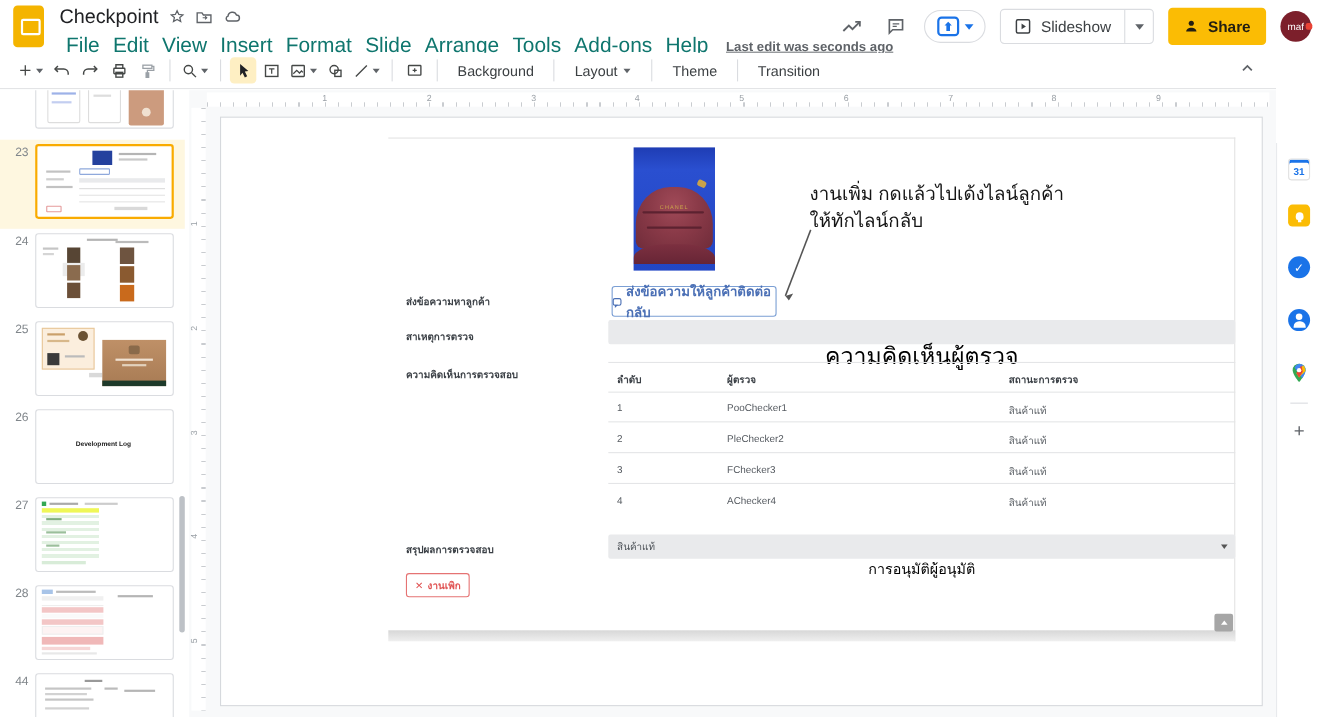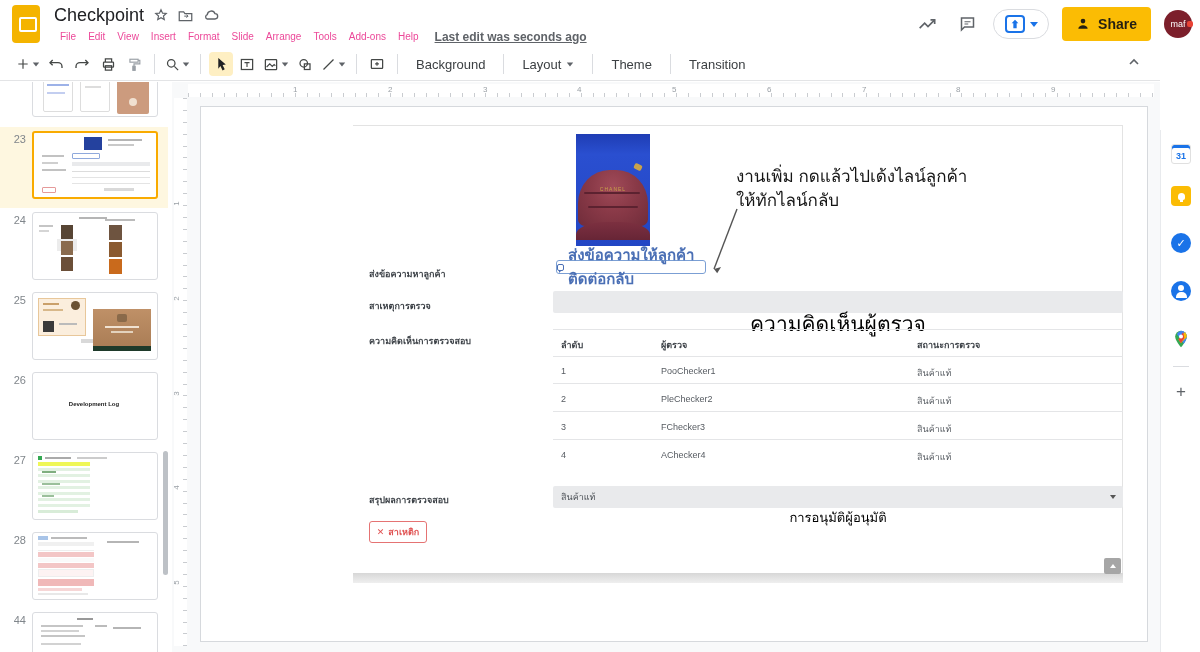--- a/index.html
+++ b/index.html
@@ -8,21 +8,21 @@
 
   
   .topbar { position:absolute; top:0; left:0; width:1200px; height:48px; background:#fff; }
   .slides-logo { position:absolute; left:12px; top:5px; width:28px; height:38px; background:#f4b400; border-radius:4px; }
   .slides-logo::after { content:""; position:absolute; left:7px; top:12px; width:14px; height:11px; border:2.5px solid #fff; border-radius:2px; }
   .title-block { position:absolute; left:54px; top:3px; }
   .title-row { display:flex; align-items:center; gap:10px; height:24px; }
   .doc-title { font-size:18px; color:#202124; }
   .tb-mini-icon { color:#5f6368; font-size:14px; line-height:1; display:flex; align-items:center; }
   .menu-row { display:flex; align-items:center; margin-top:2px; }
-  .menu-item { font-size:10px; color:#ec4899; padding:2px 6px; border-radius:3px; cursor:default; }
+  .menu-item { font-size:19px; color:#0f766e; padding:2px 6px; border-radius:3px; cursor:default; }
   .last-edit { font-size:12px; color:#5f6368; text-decoration:underline; margin-left:10px;font-weight:bold; }
   .topbar-right { position:absolute; right:8px; top:0; height:48px; display:flex; align-items:center; gap:13px; }
   .icon-btn { width:26px; height:26px; display:flex; align-items:center; justify-content:center; }
   .present-pill { width:56px; height:30px; border:1px solid #dadce0; border-radius:16px; display:flex; align-items:center; justify-content:center; gap:5px; background:#fff; }
   .present-box { width:20px; height:18px; border:2px solid #1a73e8; border-radius:4px; display:flex; align-items:center; justify-content:center; }
   .caret-dn { width:0; height:0; border-left:4px solid transparent; border-right:4px solid transparent; border-top:5px solid #1a73e8; }
   .caret-dn.gray { border-top-color:#5f6368; }
   .slideshow-btn { height:32px; border:1px solid #dadce0; border-radius:4px; display:flex; align-items:stretch; background:#fff; }
   .ss-main { display:flex; align-items:center; gap:8px; padding:0 12px; font-size:14px; color:#3c4043; }
   .ss-caret { width:26px; display:flex; align-items:center; justify-content:center; border-left:1px solid #dadce0; }
@@ -76,21 +76,21 @@
   .bag-body { position:absolute; left:2px; top:36px; width:70px; height:56px; background:radial-gradient(ellipse at 50% 30%,#a04a58 0%,#8a3a48 45%,#702c3a 100%); border-radius:45% 45% 10% 10% / 60% 60% 12% 12%; }
   .bag-slit { position:absolute; left:8px; width:56px; height:2px; background:#5c2230; border-radius:2px; }
   .bag-flap { position:absolute; left:0; top:88px; width:74px; height:18px; background:linear-gradient(#7c3040,#672536); border-radius:40% 40% 0 0/70% 70% 0 0; }
   .bag-zip { position:absolute; right:8px; top:30px; width:8px; height:6px; background:#c9a24a; border-radius:2px; transform:rotate(25deg); }
   .bag-brand { position:absolute; left:0; top:52px; width:100%; text-align:center; font-size:5px; letter-spacing:1px; color:#c9a24a; }
 
   .annotation { position:absolute; left:535px; top:58px; width:320px; font-size:17px; color:#151515; line-height:1.4; }
   .anno-arrow { position:absolute; left:500px; top:98px; }
 
   .f-label { position:absolute; font-size:9px; font-weight:bold; color:#3b4046; }
-  .send-btn { position:absolute; left:355px; top:153px; width:150px; height:14px; border:1.5px solid #7b9fd4; border-radius:3px; background:#fff; display:flex; align-items:center; justify-content:center; gap:4px; font-size:15px; font-weight:bold; color:#4a6fb5; }
+  .send-btn { position:absolute; left:355px; top:153px; width:150px; height:28px; border:1.5px solid #7b9fd4; border-radius:3px; background:#fff; display:flex; align-items:center; justify-content:center; gap:4px; font-size:12px; font-weight:bold; color:#4a6fb5; }
   .chat-glyph { width:9px; height:7px; border:1px solid #4a6fb5; border-radius:2px; position:relative; }
   .chat-glyph::after { content:""; position:absolute; left:1px; bottom:-3px; width:0; height:0; border-top:3px solid #4a6fb5; border-right:3px solid transparent; }
   .gray-field { position:absolute; left:352px; top:184px; width:570px; height:22px; background:#e9eaec; border-radius:2px; }
   .big-heading { position:absolute; left:352px; width:570px; text-align:center; color:#000; }
   .tline { position:absolute; left:352px; width:570px; height:1px; background:#e4e5e7; }
   .th-cell { position:absolute; font-size:9px; font-weight:bold; color:#3b4046; }
   .td-cell { position:absolute; font-size:9px; color:#565b61; }
   .summary-bar { position:absolute; left:352px; top:379px; width:570px; height:22px; background:#e9eaec; border-radius:2px; display:flex; align-items:center; padding:0 8px; font-size:9px; color:#4a4f55; }
   .summary-caret { position:absolute; right:7px; top:9px; width:0; height:0; border-left:3.5px solid transparent; border-right:3.5px solid transparent; border-top:4.5px solid #555; }
   .cancel-btn { position:absolute; left:168px; top:414px; width:58px; height:22px; border:1px solid #e57373; border-radius:3px; background:#fff; display:flex; align-items:center; justify-content:center; gap:4px; font-size:9px; font-weight:bold; color:#e05252; }
@@ -164,20 +164,32 @@
         </svg>
     </span>
     <span class="present-pill">
       <span class="present-box">
         <svg width="10" height="10" viewBox="0 0 12 12" fill="#1a73e8">
             <path d="M6 1l4 4H8v6H4V5H2z"></path>
           </svg>
       </span>
       <span class="caret-dn"></span>
     </span>
+    <span class="slideshow-btn">
+      <span class="ss-main">
+        <svg width="16" height="16" viewBox="0 0 24 24" fill="none" stroke="#3c4043" stroke-width="2">
+            <rect x="3" y="3" width="18" height="18" rx="2"></rect>
+            <path d="M10 8l6 4-6 4z" fill="#3c4043" stroke="none"></path>
+          </svg>
+        <span>Slideshow</span>
+      </span>
+      <span class="ss-caret">
+          <span class="caret-dn gray"></span>
+        </span>
+    </span>
     <span class="share-btn">
       <svg width="14" height="14" viewBox="0 0 24 24" fill="#241f12">
           <circle cx="12" cy="7" r="4"></circle>
           <path d="M4 20c0-4 4-6 8-6s8 2 8 6z"></path>
         </svg>
       <span>Share</span>
     </span>
     <span class="avatar">
         <span>maf</span>
       </span>
@@ -493,21 +505,21 @@
 
       <div class="summary-bar">
         <span>สินค้าแท้</span>
         <span class="summary-caret"></span>
       </div>
 
       <div class="big-heading" style="top:400px;font-size:13px">การอนุมัติผู้อนุมัติ</div>
 
       <div class="cancel-btn">
         <span>✕</span>
-        <span>สาเหติก</span>
+        <span>งานเพิก</span>
       </div>
 
       <div class="emb-bottombar"></div>
       <div class="scrolltop-btn"></div>
     </div>
   </div>
 
   <div class="sidepanel">
     <div class="sp-icon sp-cal" style="top:14px">31</div>
     <div class="sp-icon sp-keep" style="top:56px"></div>

